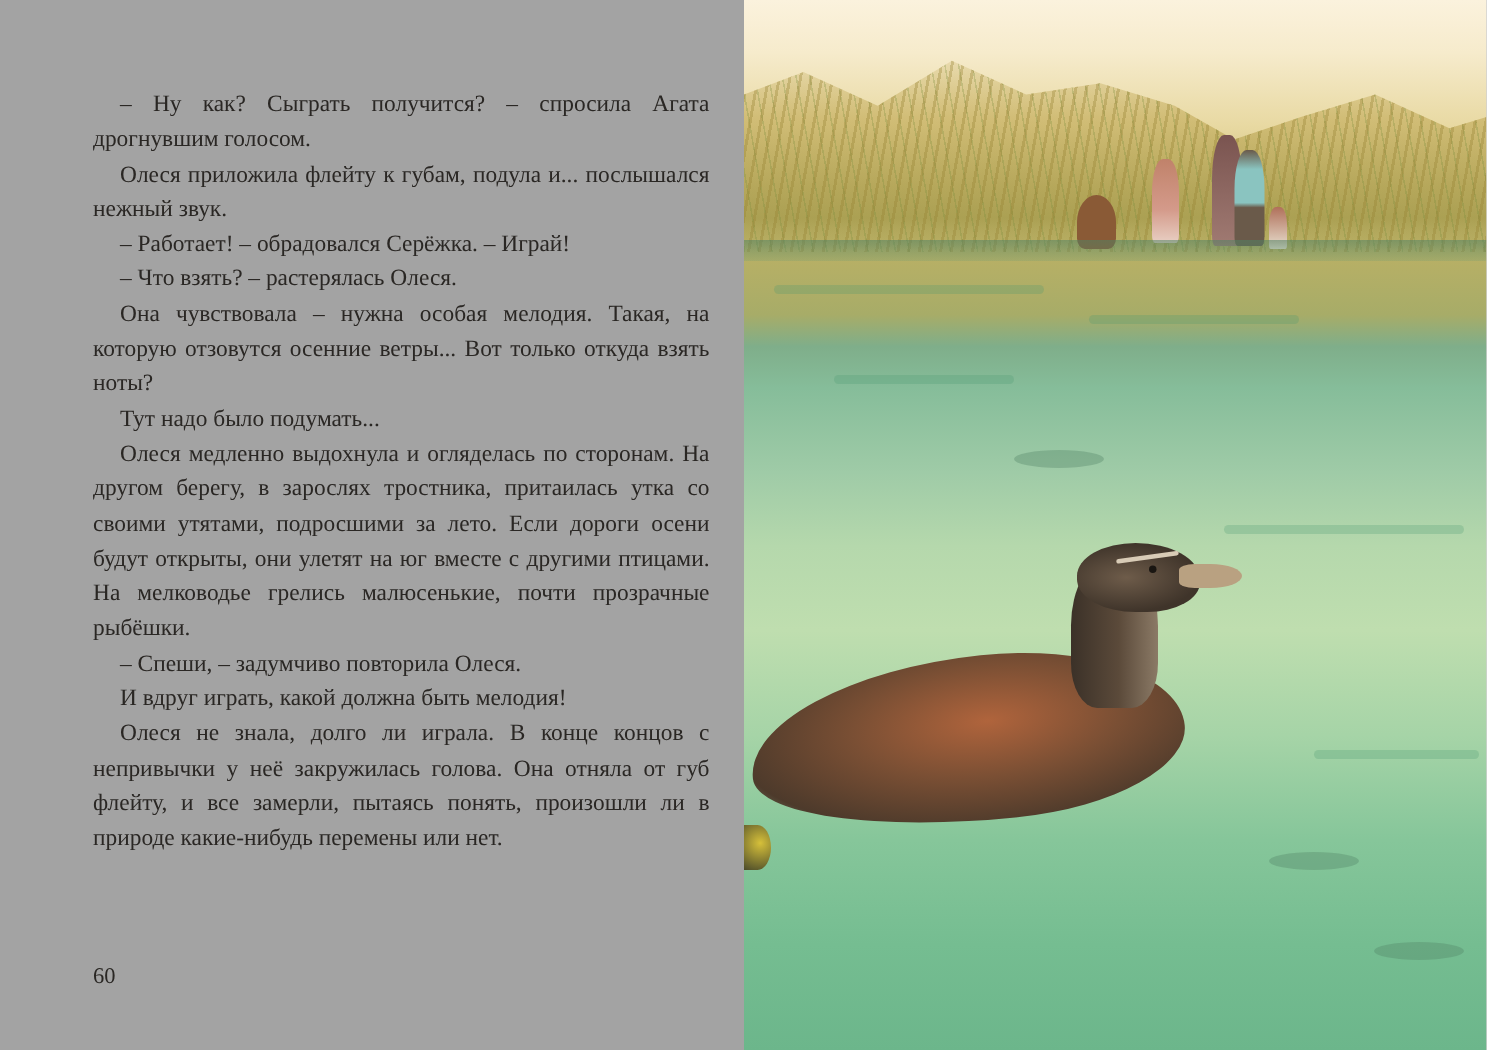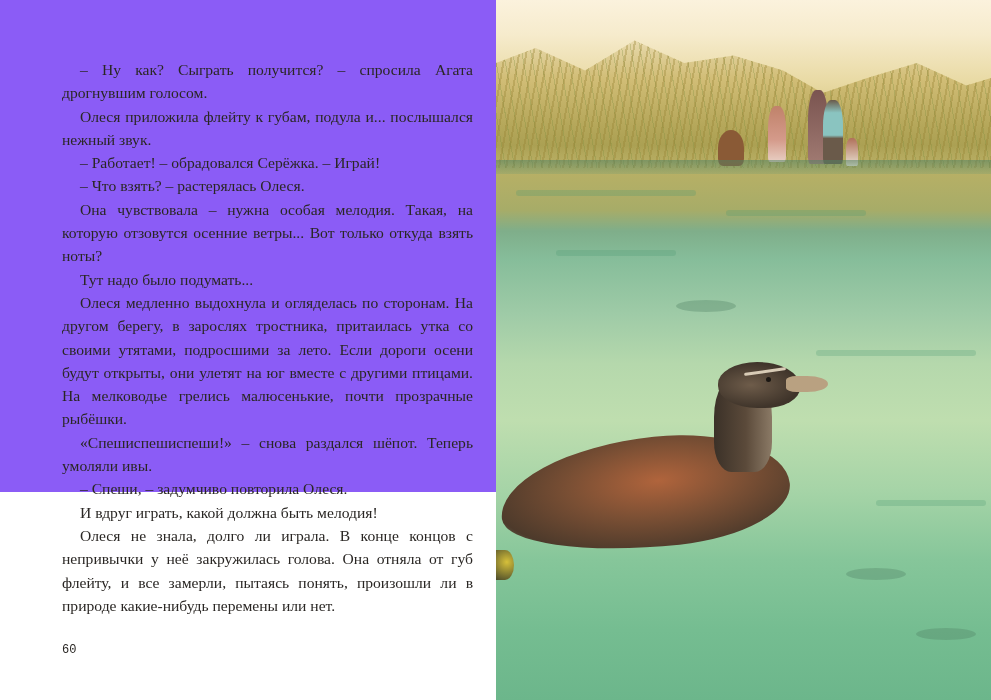--- a/index.html
+++ b/index.html
@@ -2,35 +2,35 @@
 <html><head>
 <meta charset="utf-8">
 <style>
   html, body { margin: 0; padding: 0; }
   body {
     width: 991px; height: 700px; overflow: hidden; position: relative;
     background: #ffffff;
   }
   .spread { position: absolute; inset: 0; display: flex; }
   .page-left {
-    position: relative; width: 496px; height: 492px; background: #8b5cf6;
+    position: relative; width: 496px; height: 700px; background: #a3a3a3;
   }
   .text-block {
     position: absolute; left: 62px; top: 58px; width: 411px;
     font-family: "Liberation Serif", "DejaVu Serif", serif;
     font-size: 15.6px; line-height: 23.3px; color: #2a2724;
   }
   .text-block p {
     margin: 0; text-indent: 18px; text-align: justify;
     hyphens: manual;
   }
   .page-number {
     position: absolute; left: 62px; top: 643px;
-    font-family: Liberation Mono, monospace;
-    font-size: 12px; color: #2a2724;
+    font-family: Liberation Serif, serif;
+    font-size: 15px; color: #2a2724;
   }
   .page-right {
     position: relative; width: 495px; height: 700px; overflow: hidden;
     background: linear-gradient(180deg,
       #fbf2dd 0%, #f6ebcc 5%, #e8d9a2 12%, #cfc07c 18%, #b9b065 24%,
       #a7ac68 30%, #7fae8a 33%, #86bd9a 37%, #9fcba7 45%, #b5d8ac 52%,
       #bfdeaf 60%, #a6d4a7 70%, #86c69a 80%, #75bd91 90%, #6cb68b 100%);
   }
   .reeds {
     position: absolute; left: 0; top: 18px; width: 495px; height: 150px;
@@ -93,21 +93,20 @@
 <div class="spread">
   <div class="page-left">
     <div class="text-block">
       <p>– Ну как? Сыграть получится? – спросила Агата дрогнувшим голосом.</p>
       <p>Олеся приложила флейту к губам, подула и... послышался нежный звук.</p>
       <p>– Работает! – обрадовался Серёжка. – Играй!</p>
       <p>– Что взять? – растерялась Олеся.</p>
       <p>Она чувствовала – нужна особая мелодия. Такая, на которую отзовутся осенние ветры... Вот только откуда взять ноты?</p>
       <p>Тут надо было подумать...</p>
       <p>Олеся медленно выдохнула и огляделась по сторонам. На другом берегу, в зарослях тростника, притаилась утка со своими утятами, подросшими за лето. Если дороги осени будут открыты, они улетят на юг вместе с другими птицами. На мелководье грелись малюсенькие, почти прозрачные рыбёшки.</p>
-      <p>«Спешиспешиспеши!» – снова раздался шёпот. Теперь умоляли ивы.</p>
       <p>– Спеши, – задумчиво повторила Олеся.</p>
       <p>И вдруг играть, какой должна быть мелодия!</p>
       <p>Олеся не знала, долго ли играла. В конце концов с непривычки у неё закружилась голова. Она отняла от губ флейту, и все замерли, пытаясь понять, произошли ли в природе какие-нибудь перемены или нет.</p>
     </div>
     <div class="page-number">60</div>
   </div>
 
   <div class="page-right">
     <div class="reeds"></div>
 

